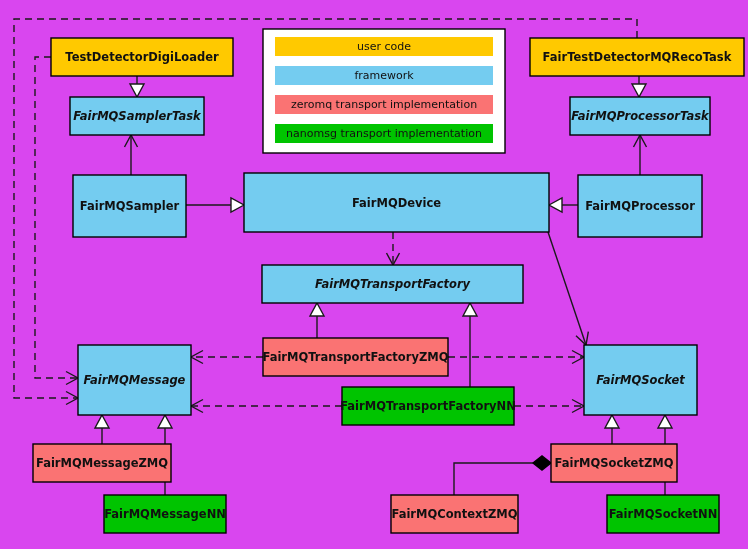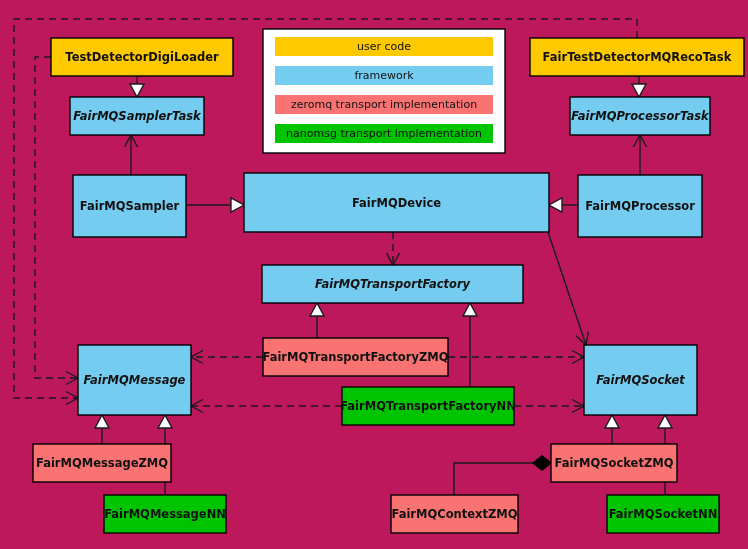--- a/index.html
+++ b/index.html
@@ -4,21 +4,21 @@
 <style>
   html, body {
     margin: 0;
     padding: 0;
     background: #ffffff;
   }
   #diagram-root {
     position: relative;
     width: 748px;
     height: 549px;
-    background: #be185d;
+    background: #d946ef;
     font-family: "DejaVu Sans", "Liberation Sans", sans-serif;
     overflow: hidden;
   }
   svg.canvas {
     position: absolute;
     top: 0; left: 0;
     width: 748px;
     height: 549px;
   }
   .node-label {

